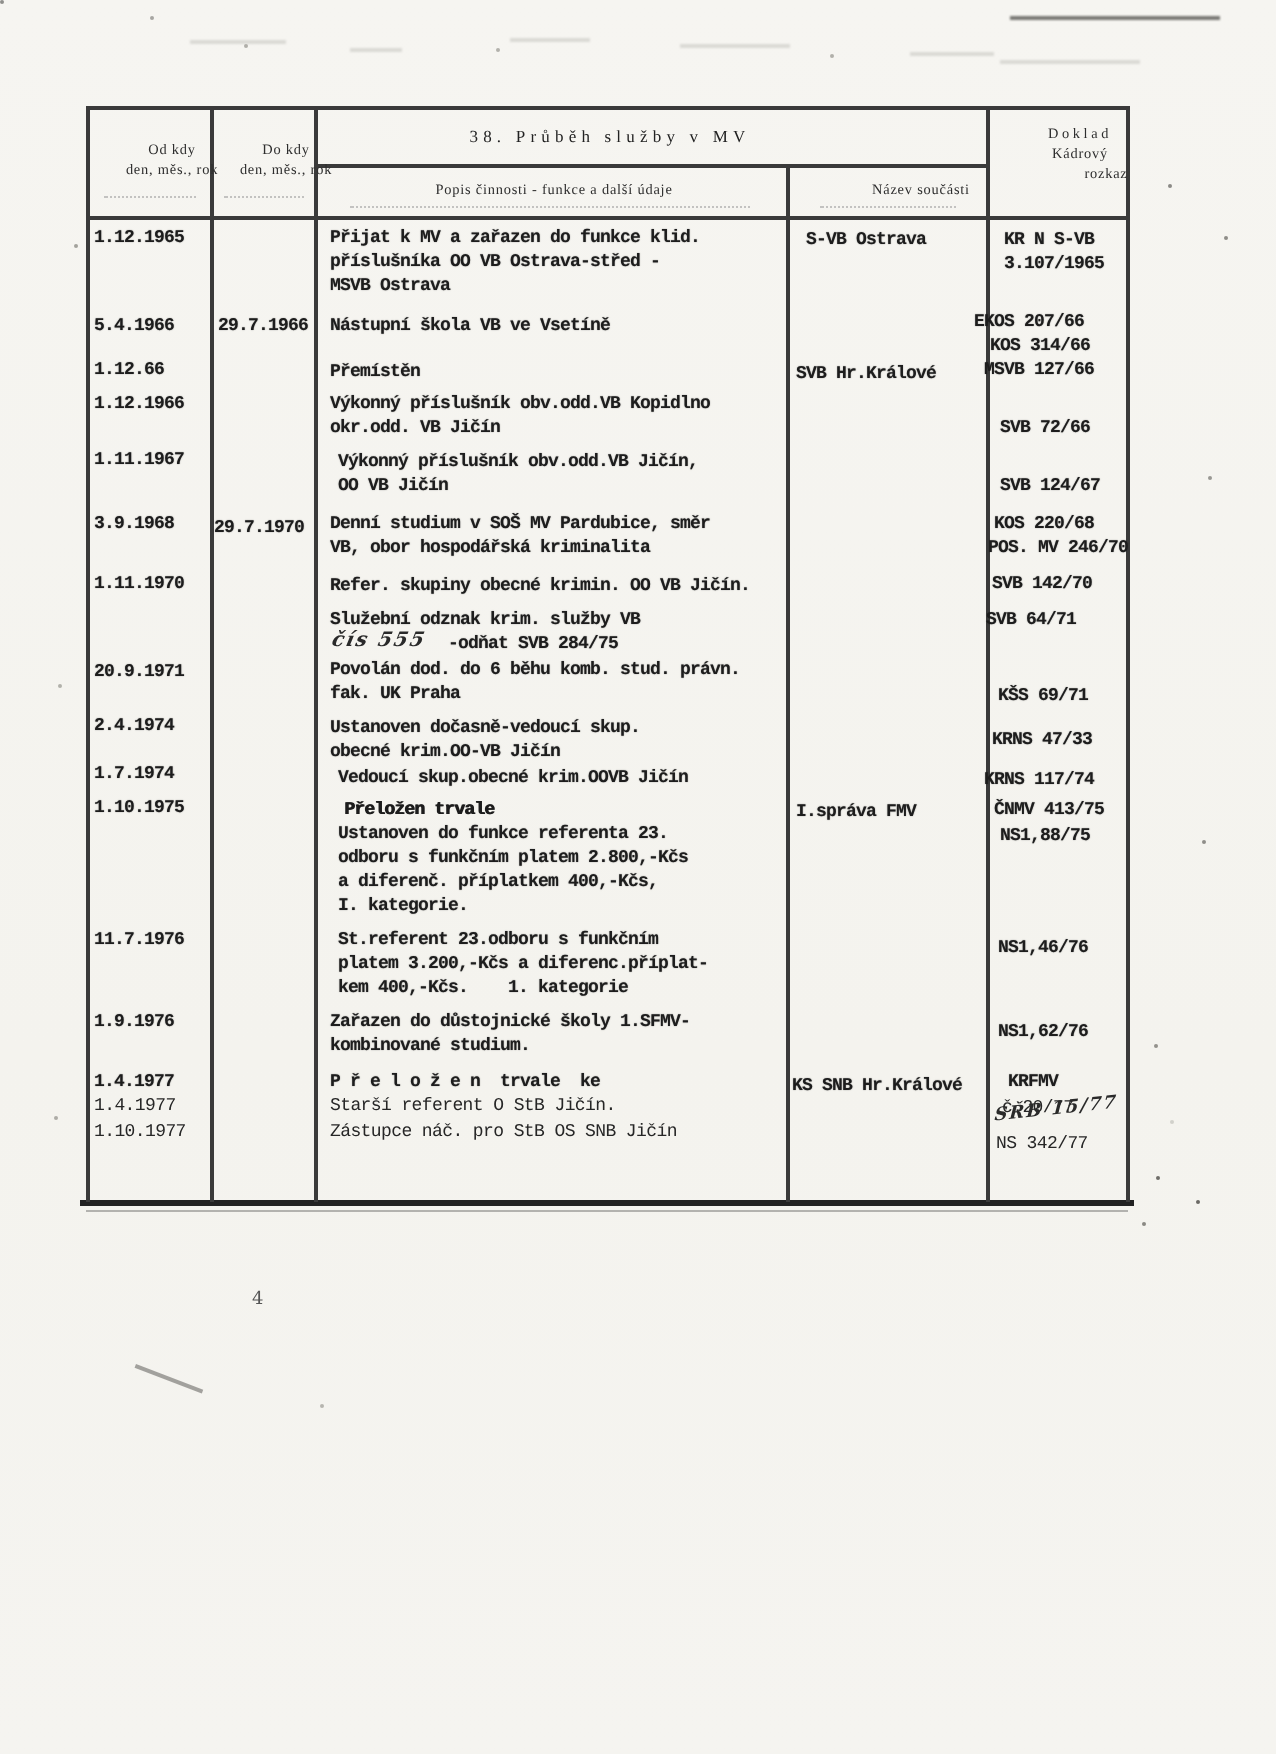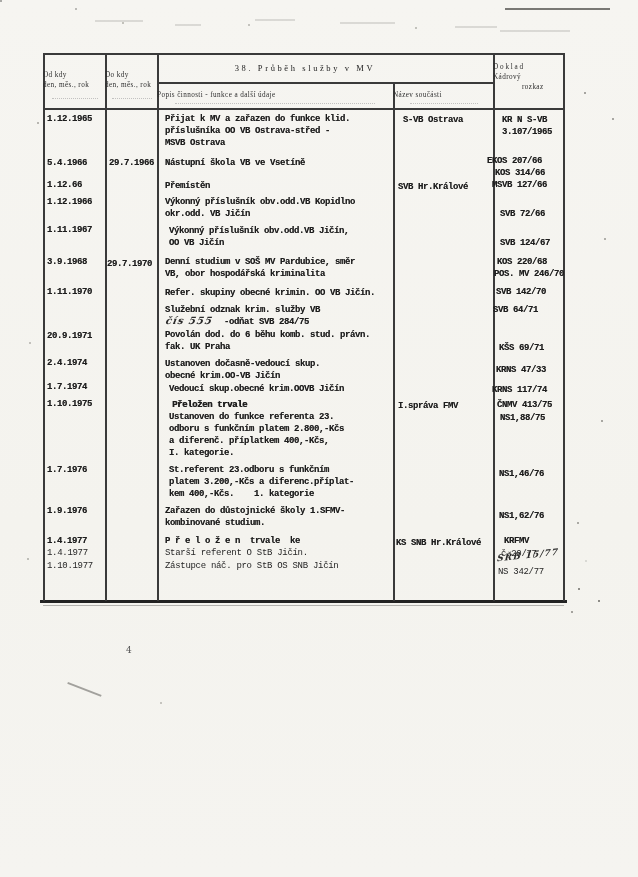--- a/index.html
+++ b/index.html
@@ -11,21 +11,21 @@
   .page{position:absolute;inset:0;background:
     linear-gradient(180deg,#f6f5f1 0%,#f4f3ee 60%,#f5f4f0 100%);}
   
   .L{position:absolute;white-space:pre;color:#1d1d1d;}
   
   .t{font:700 9px/12px "Liberation Mono",monospace;letter-spacing:-0.4px;
      text-shadow:0 0 .6px rgba(20,20,20,.55);}
   
   .t2{font:400 9px/12px "Liberation Mono",monospace;letter-spacing:-0.3px;color:#262626;}
   
-  .hd{font:400 7.2px/9px "Liberation Serif",serif;color:#2e2e2e;letter-spacing:.4px;}
+  .hd{font:400 7.2px/9px "Liberation Serif",serif;color:#2e2e2e;letter-spacing:.4px;text-align:center;padding-left:12px;}
   .title{font:400 8.5px/10px "Liberation Serif",serif;letter-spacing:2.6px;color:#222;text-align:center;}
   .dokl{letter-spacing:1.8px;}
   
   .hw{font:italic 700 10px/11px "DejaVu Serif",serif;color:#2a2a2a;transform:skewX(-12deg);letter-spacing:1px;}
   
   .vline,.hline{position:absolute;background:#3a3a3a;}
   .vline{width:1.5px;}
   .hline{height:1.5px;}
   .dotrow{position:absolute;border-bottom:1.5px dotted #9a9a9a;opacity:.55;height:0;}
   .smudge{position:absolute;background:#b9b8b4;opacity:.45;filter:blur(.6px);}
@@ -78,21 +78,21 @@
 
     <div class="L hd" style="left:43px;top:71px;width:62px">Od kdy</div>
     <div class="L hd" style="left:43px;top:81px;width:62px">den, měs., rok</div>
     <div class="L hd" style="left:105px;top:71px;width:52px">Do kdy</div>
     <div class="L hd" style="left:105px;top:81px;width:52px">den, měs., rok</div>
     <div class="L title" style="left:157px;top:63px;width:296px">38. Průběh služby v MV</div>
     <div class="L hd" style="left:157px;top:91px;width:216px">Popis činnosti - funkce a další údaje</div>
     <div class="L hd" style="left:393px;top:91px;width:111px">Název součásti</div>
     <div class="L hd dokl" style="left:493px;top:63px;width:70px">Doklad</div>
     <div class="L hd" style="left:493px;top:73px;width:70px">Kádrový</div>
-    <div class="L hd" style="left:522px;top:83px;width:70px">rozkaz</div>
+    <div class="L hd" style="left:506px;top:83px;width:70px">rozkaz</div>
 
     <div class="L t" style="left:47px;top:113px">1.12.1965</div>
     <div class="L t" style="left:165px;top:113px">Přijat k MV a zařazen do funkce klid.</div>
     <div class="L t" style="left:165px;top:125px">příslušníka OO VB Ostrava-střed -</div>
     <div class="L t" style="left:165px;top:137px">MSVB Ostrava</div>
     <div class="L t" style="left:403px;top:114px">S-VB Ostrava</div>
     <div class="L t" style="left:502px;top:114px">KR N S-VB</div>
     <div class="L t" style="left:502px;top:126px">3.107/1965</div>
 
     <div class="L t" style="left:47px;top:157px">5.4.1966</div>
@@ -149,21 +149,21 @@
     <div class="L t" style="left:47px;top:398px">1.10.1975</div>
     <div class="L t" style="left:172px;top:399px;text-shadow:.5px 0 0 #1d1d1d">Přeložen trvale</div>
     <div class="L t" style="left:169px;top:411px">Ustanoven do funkce referenta 23.</div>
     <div class="L t" style="left:169px;top:423px">odboru s funkčním platem 2.800,-Kčs</div>
     <div class="L t" style="left:169px;top:435px">a diferenč. příplatkem 400,-Kčs,</div>
     <div class="L t" style="left:169px;top:447px">I. kategorie.</div>
     <div class="L t" style="left:398px;top:400px">I.správa FMV</div>
     <div class="L t" style="left:497px;top:399px">ČNMV 413/75</div>
     <div class="L t" style="left:500px;top:412px">NS1,88/75</div>
 
-    <div class="L t" style="left:47px;top:464px">1.7.1976</div>
+    <div class="L t" style="left:47px;top:464px">11.7.1976</div>
     <div class="L t" style="left:169px;top:464px">St.referent 23.odboru s funkčním</div>
     <div class="L t" style="left:169px;top:476px">platem 3.200,-Kčs a diferenc.příplat-</div>
     <div class="L t" style="left:169px;top:488px">kem 400,-Kčs.    1. kategorie</div>
     <div class="L t" style="left:499px;top:468px">NS1,46/76</div>
 
     <div class="L t" style="left:47px;top:505px">1.9.1976</div>
     <div class="L t" style="left:165px;top:505px">Zařazen do důstojnické školy 1.SFMV-</div>
     <div class="L t" style="left:165px;top:517px">kombinované studium.</div>
     <div class="L t" style="left:499px;top:510px">NS1,62/76</div>
 

